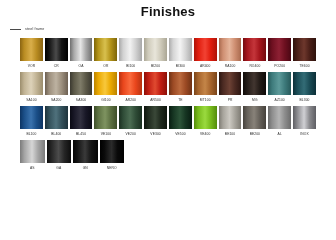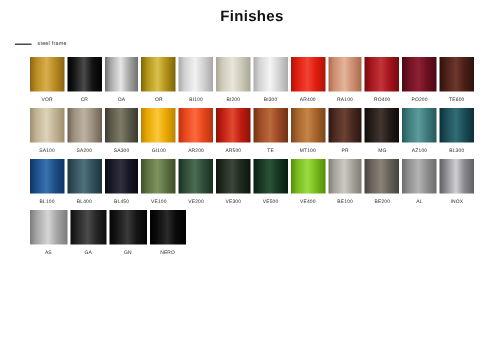--- a/index.html
+++ b/index.html
@@ -9,21 +9,21 @@
   }
   body {
     width: 336px;
     height: 204px;
     font-family: "Liberation Sans", sans-serif;
     overflow: hidden;
     position: relative;
   }
   #page-title {
     text-align: center;
-    font-size: 10px;
+    font-size: 13px;
     font-weight: bold;
     color: #111111;
     letter-spacing: 0.2px;
     margin: 0;
     padding-top: 6px;
     line-height: 11px;
   }
   #legend {
     display: flex;
     align-items: center;

